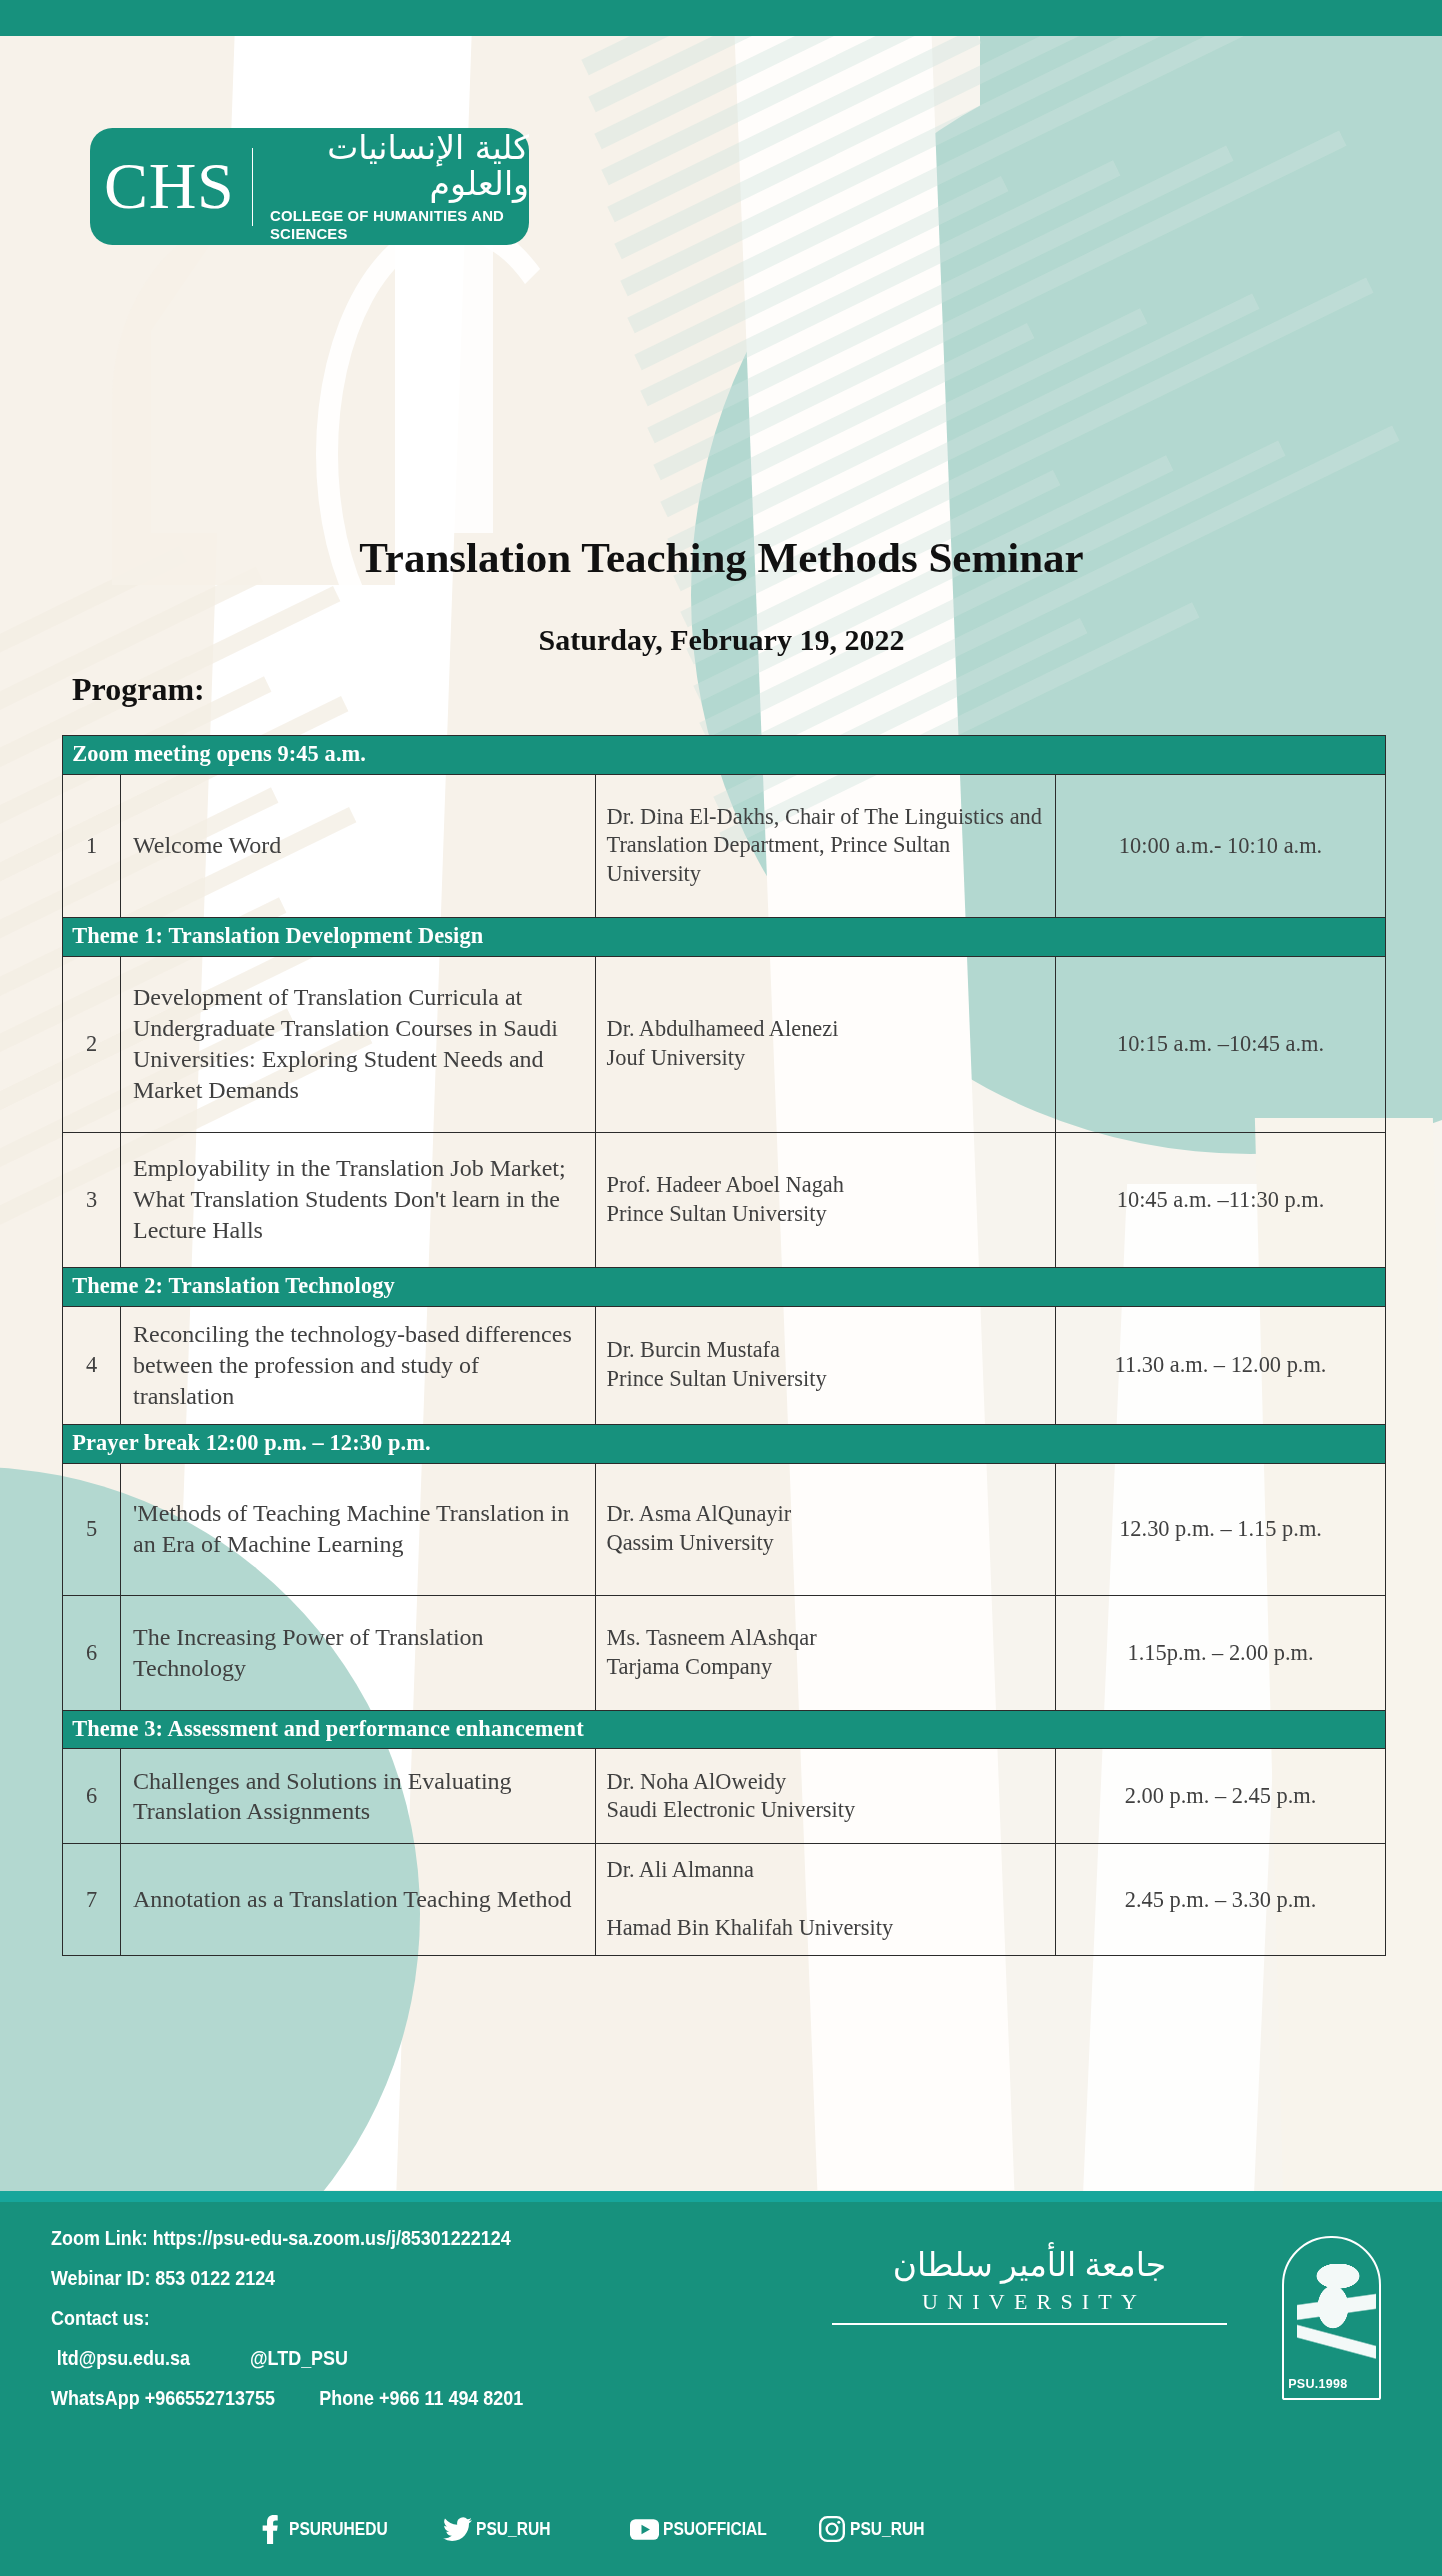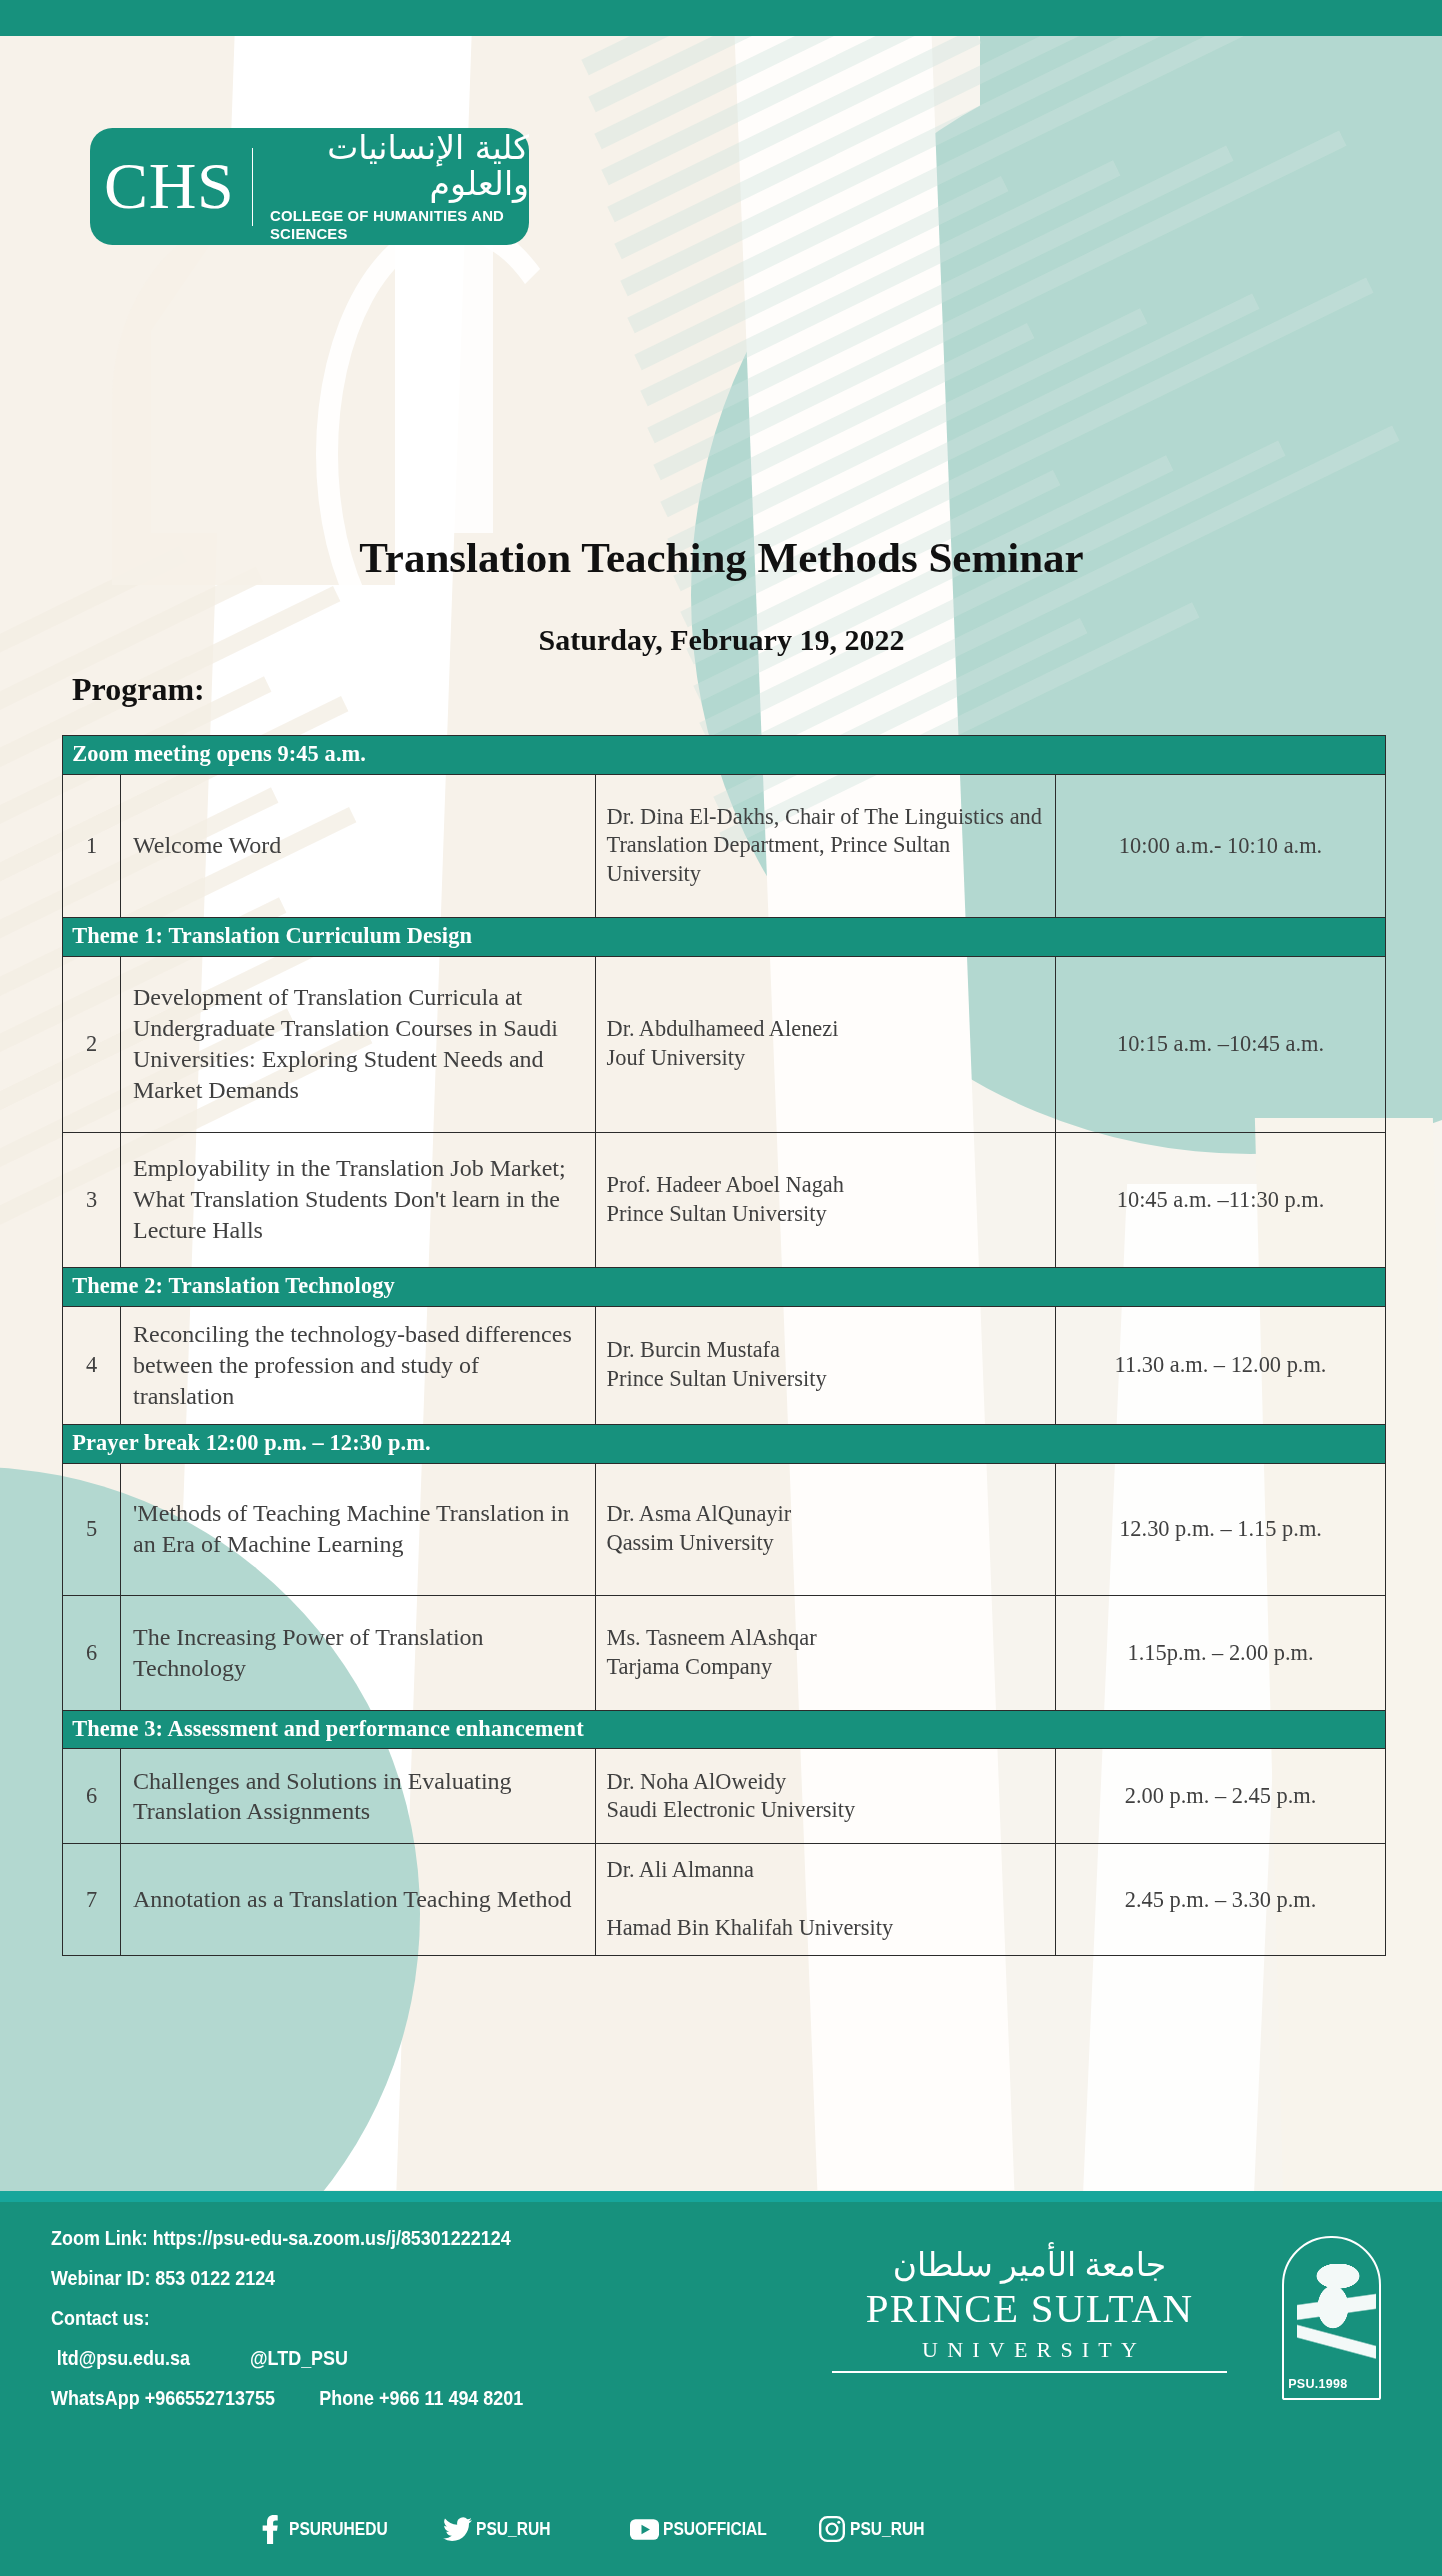--- a/index.html
+++ b/index.html
@@ -424,21 +424,21 @@
         <tr class="th-band">
           <td colspan="4">Zoom meeting opens 9:45 a.m.</td>
         </tr>
         <tr style="height: 143px;">
           <td class="cell-num">1</td>
           <td class="cell-topic">Welcome Word</td>
           <td class="cell-sp" style="white-space: pre-line;">Dr. Dina El-Dakhs, Chair of The Linguistics and Translation Department, Prince Sultan University</td>
           <td class="cell-time">10:00 a.m.- 10:10 a.m.</td>
         </tr>
         <tr class="th-band">
-          <td colspan="4">Theme 1: Translation Curriculum Design</td>
+          <td colspan="4">Theme 1: Translation Development Design</td>
         </tr>
         <tr style="height: 176px;">
           <td class="cell-num">2</td>
           <td class="cell-topic">Development of Translation Curricula at Undergraduate Translation Courses in Saudi Universities: Exploring Student Needs and Market Demands</td>
           <td class="cell-sp" style="white-space: pre-line;">Dr. Abdulhameed Alenezi
 Jouf University</td>
           <td class="cell-time">10:15 a.m. –10:45 a.m.</td>
         </tr>
         <tr style="height: 135px;">
           <td class="cell-num">3</td>
@@ -510,21 +510,20 @@
     <div class="ft-line pair">
       <span>WhatsApp +966552713755</span>
       <span class="ft-gap-2"></span>
       <span>Phone +966 11 494 8201</span>
     </div>
   </div>
 
   <div class="psu-logo">
     <div class="psu-words">
       <div class="psu-ar">جامعة الأمير سلطان</div>
-      <div class="psu-en">PRINCE SULTAN</div>
       <div class="psu-uni">UNIVERSITY</div>
       <div class="psu-rule"></div>
     </div>
     <div class="psu-crest">
       <div class="face"></div>
       <div class="year">PSU.1998</div>
     </div>
   </div>
 
   <div class="social-row" id="social-row">

